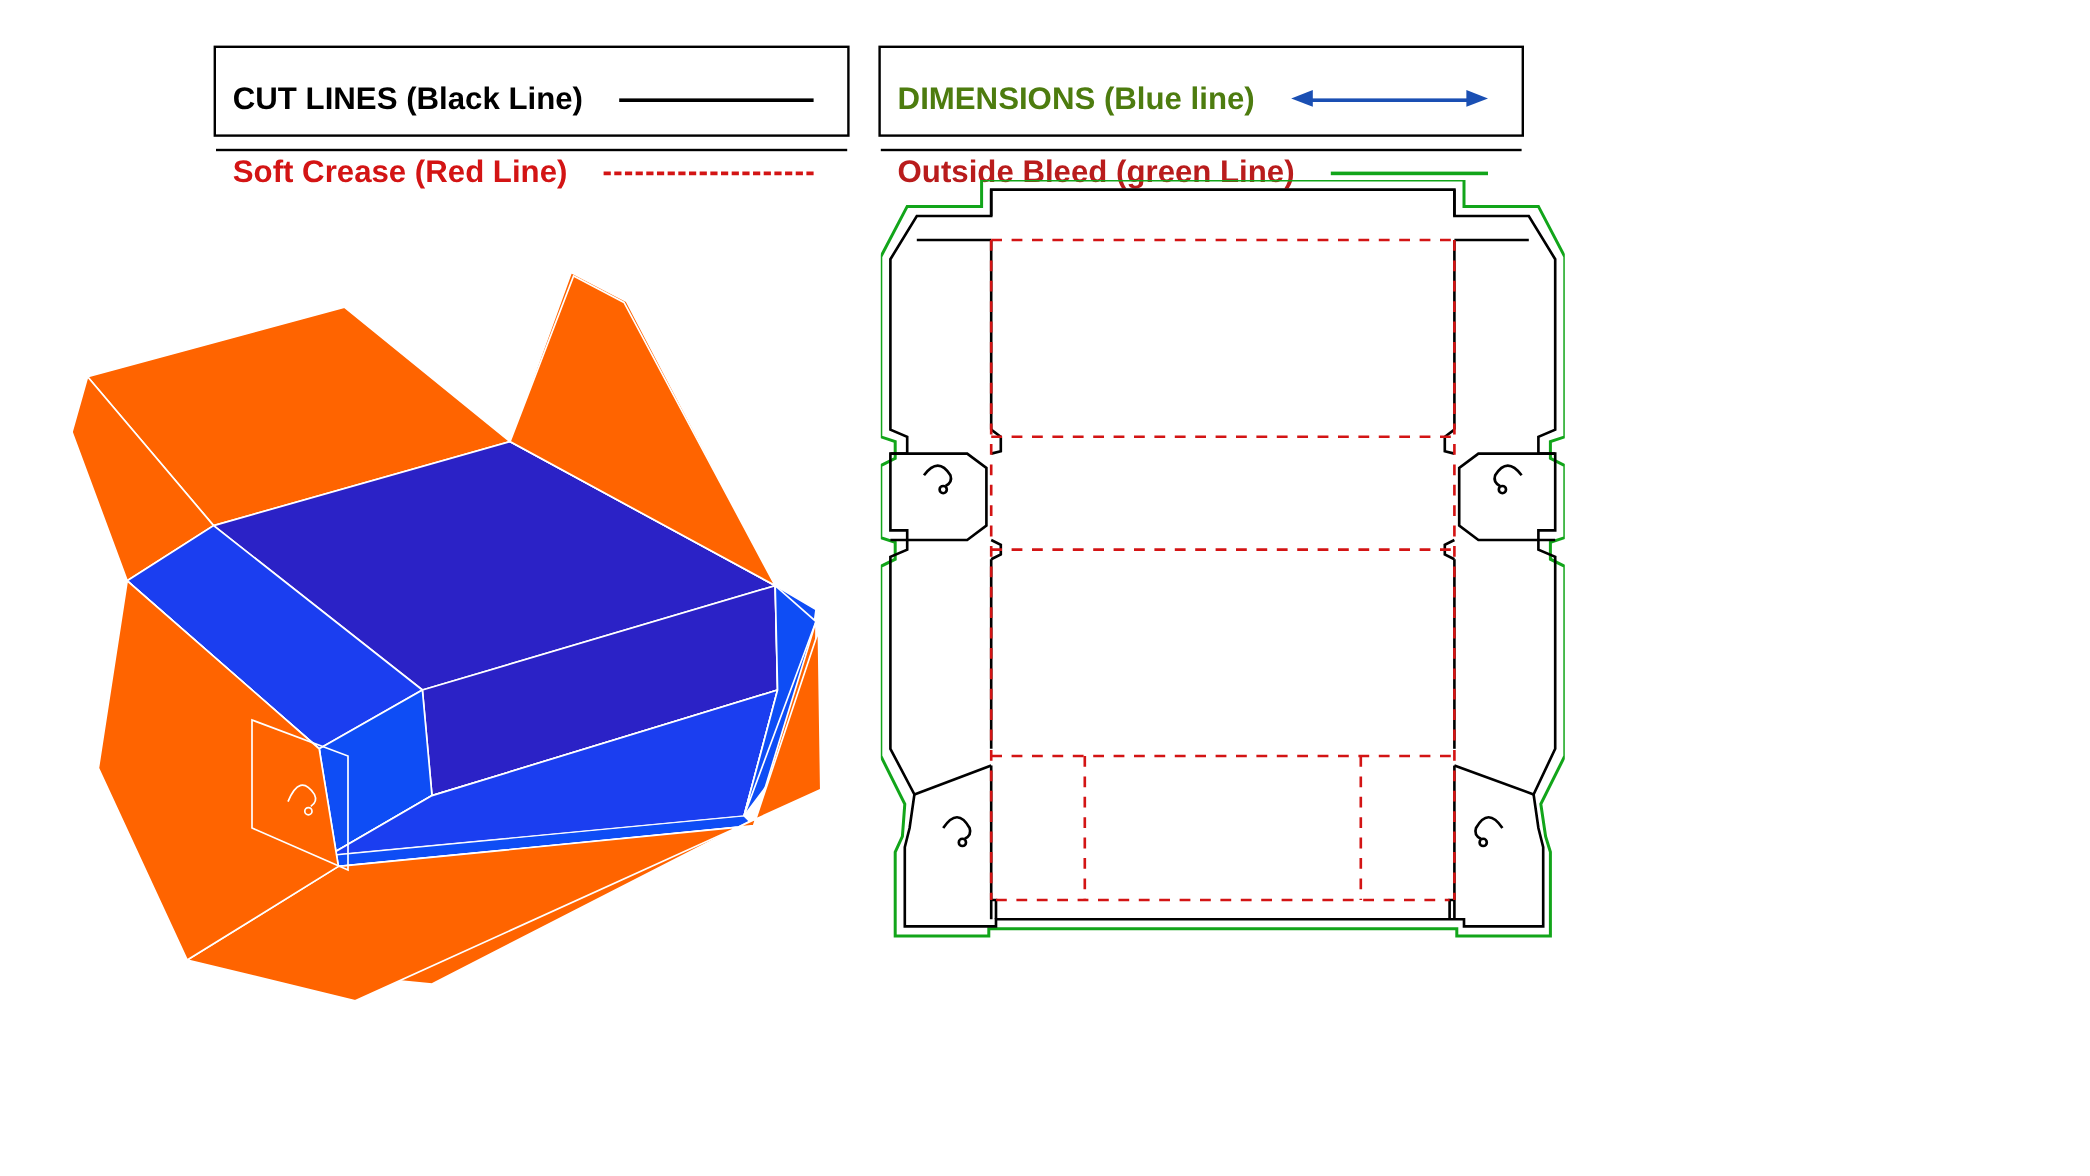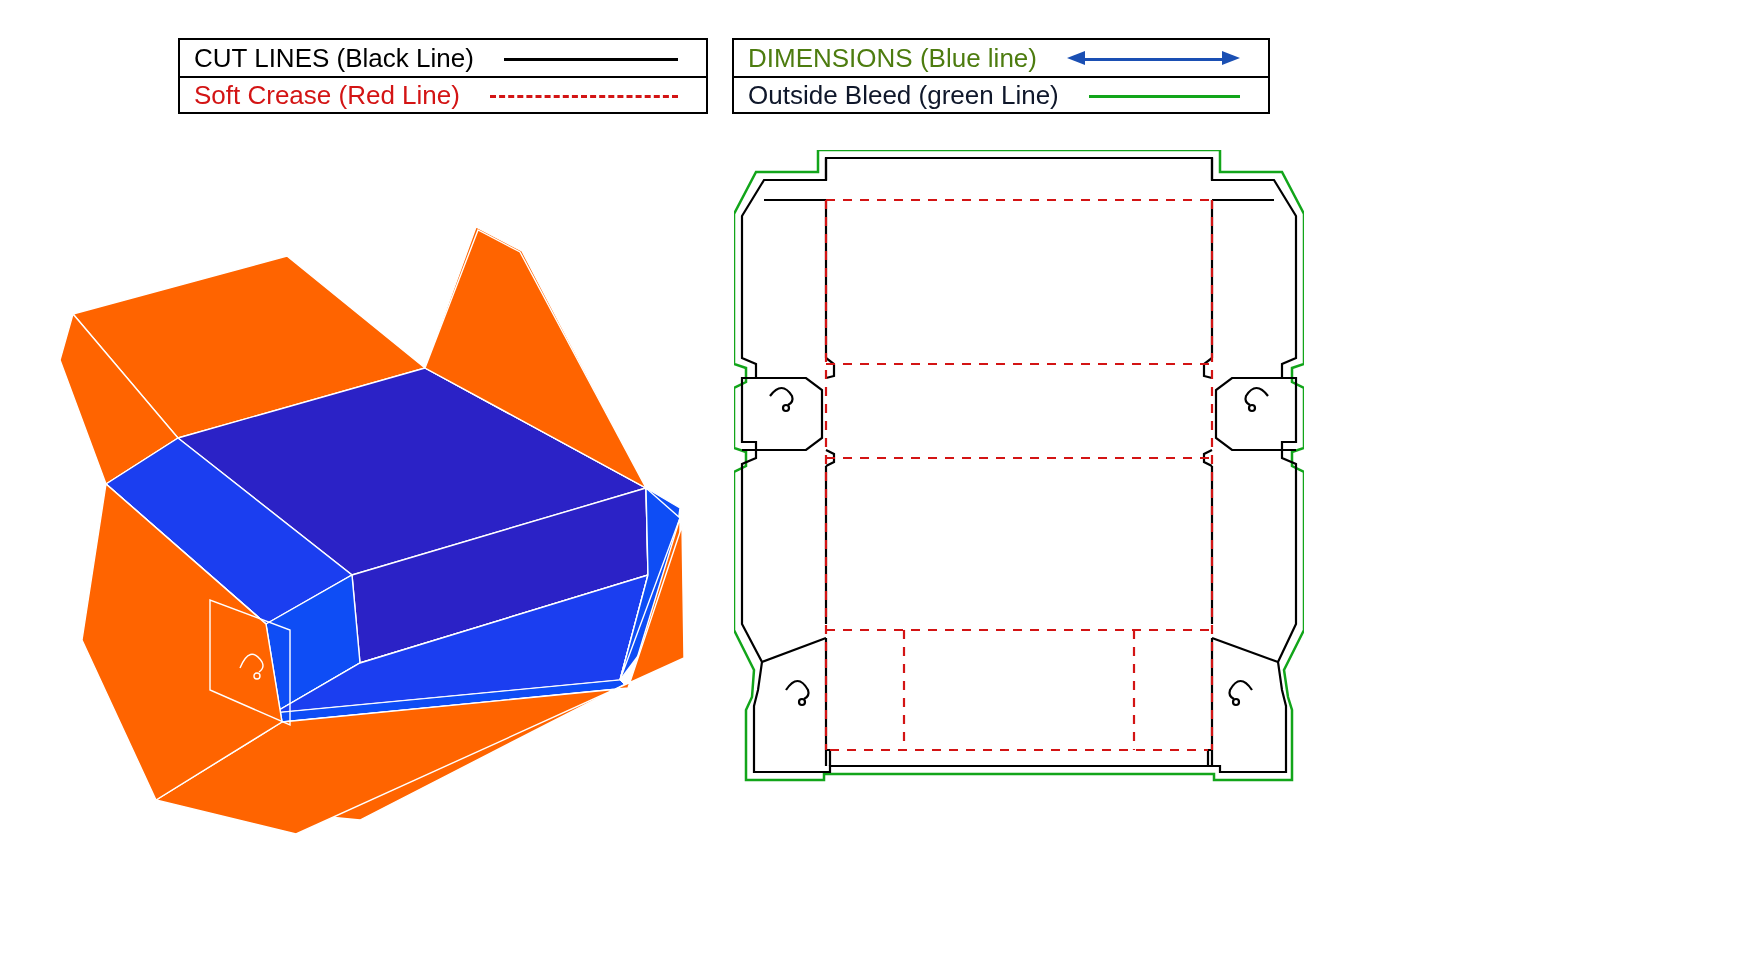--- a/index.html
+++ b/index.html
@@ -23,21 +23,22 @@
     box-sizing: border-box;
     background: #fff;
   }
   .legend-row {
     height: 36px;
     display: flex;
     align-items: center;
     padding: 0 28px 0 14px;
     box-sizing: border-box;
     font-size: 26px;
-    font-weight: 400;
+    font-weight: 700;
+    margin-top: 24px;
   }
   .legend-divider { border-top: 2px solid #000; }
   .legend-label { flex: 0 0 auto; white-space: nowrap; }
   .legend-sample {
     flex: 1 1 auto;
     height: 22px;
     margin-left: 30px;
     position: relative;
   }
   .sample-line {
@@ -55,21 +56,21 @@
     width: 0; height: 0;
     top: 50%;
     transform: translateY(-50%);
   }
   .arrow-l { left: 0; border-top: 7px solid transparent; border-bottom: 7px solid transparent; border-right: 18px solid #1a4fb3; }
   .arrow-r { right: 0; border-top: 7px solid transparent; border-bottom: 7px solid transparent; border-left: 18px solid #1a4fb3; }
 
   .lbl-black { color: #000; }
   .lbl-red   { color: #d31414; text-align: right; }
   .lbl-blue  { color: #4d7c0f; }
-  .lbl-green { color: #0f172a; }
+  .lbl-green { color: #b91c1c; }
 
   .dieline-wrap, .render-wrap {
     position: absolute;
   }
   svg { display: block; }
 </style>
 </head>
 <body>
 <div class="page">
 

